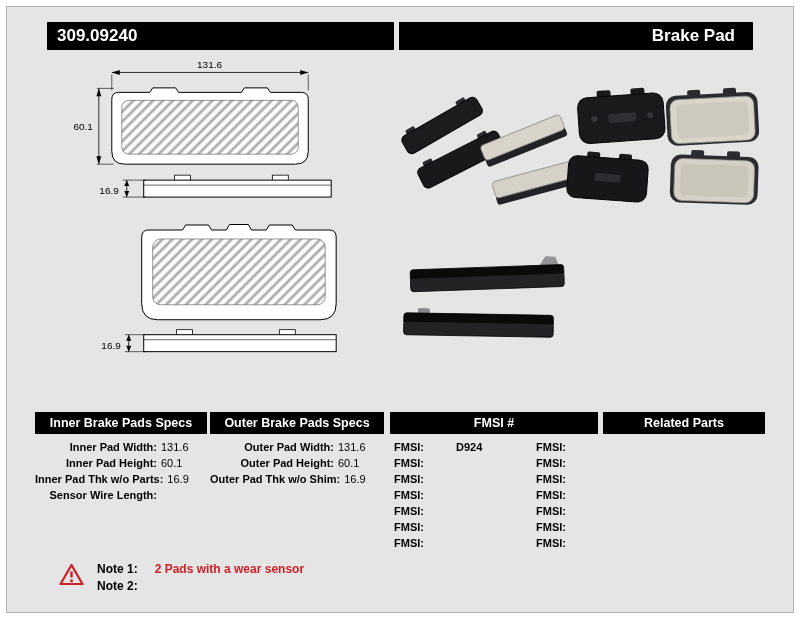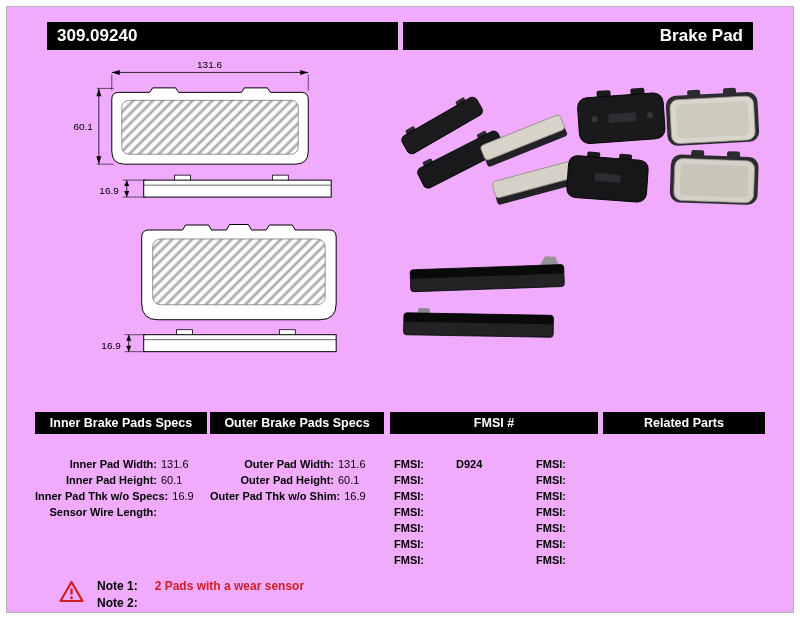--- a/index.html
+++ b/index.html
@@ -6,50 +6,50 @@
     margin: 0; padding: 0;
     width: 800px; height: 619px;
     background: #ffffff;
     font-family: "Liberation Sans", "DejaVu Sans", sans-serif;
     color: #000;
   }
   .page {
     position: absolute;
     top: 6px; left: 6px; right: 6px; bottom: 6px;
     border: 1px solid #b3b3b3;
-    background: #f0abfc;
+    background: #e5e5e5;
     overflow: hidden;
   }
   
   .header { display: flex; gap: 5px; margin: 15px 40px 0 40px; }
   .header-cell {
     background: var(--header-bg, #000);
     color: #fff; font-weight: bold; font-size: 17px;
     height: 28px; line-height: 28px; flex: 1;
   }
   .header-left  { padding-left: 10px; }
-  .header-right { text-align: right; padding-right: 10px; }
+  .header-right { text-align: right; padding-right: 18px; }
   
   .content { position: relative; margin: 4px 30px 0 30px; height: 346px; }
   .content svg { width: 100%; height: 100%; display: block; }
   svg text { font-family: "Liberation Sans", "DejaVu Sans", sans-serif; fill: #000; }
   
   .tables { display: flex; margin: 12px 28px 0 28px; align-items: flex-start; }
   .col { display: flex; flex-direction: column; }
   .col-inner   { width: 172px; margin-right: 3px; }
   .col-outer   { width: 174px; margin-right: 6px; }
   .col-fmsi    { width: 208px; margin-right: 5px; }
   .col-related { flex: 1; }
   .col-header {
     background: var(--header-bg, #000);
     color: #fff; font-weight: bold; font-size: 12.5px;
     text-align: center; height: 20px; line-height: 20px;
     border: 1px solid #000;
   }
-  .rows { margin-top: 22px; }
+  .rows { margin-top: 5px; }
   .spec-row { display: flex; font-size: 11px; height: 16px; line-height: 16px; }
   .spec-label { flex: 1; text-align: right; font-weight: bold; white-space: nowrap; }
   .spec-value { width: 46px; text-align: left; padding-left: 4px; }
   .fmsi-row { display: flex; font-size: 11px; height: 16px; line-height: 16px; padding-left: 4px; gap: 32px; }
   .fmsi-label { font-weight: bold; width: 34px; }
   .fmsi-value { width: 67px; font-weight: bold; }
   .fmsi-value-2 { flex: 1; font-weight: bold; }
   .related-row { display: flex; font-size: 11px; height: 16px; line-height: 16px; padding-left: 6px; }
   .related-label { font-weight: bold; }
   .related-value { padding-left: 4px; }
@@ -197,21 +197,21 @@
       <div class="rows">
         <div class="spec-row">
           <span class="spec-label">Inner Pad Width:</span>
           <span class="spec-value">131.6</span>
         </div>
         <div class="spec-row">
           <span class="spec-label">Inner Pad Height:</span>
           <span class="spec-value">60.1</span>
         </div>
         <div class="spec-row">
-          <span class="spec-label">Inner Pad Thk w/o Specs:</span>
+          <span class="spec-label">Inner Pad Thk w/o Parts:</span>
           <span class="spec-value">16.9</span>
         </div>
         <div class="spec-row">
           <span class="spec-label">Sensor Wire Length:</span>
           <span class="spec-value"></span>
         </div>
       </div>
     </div>
 
     <div class="col col-outer">

